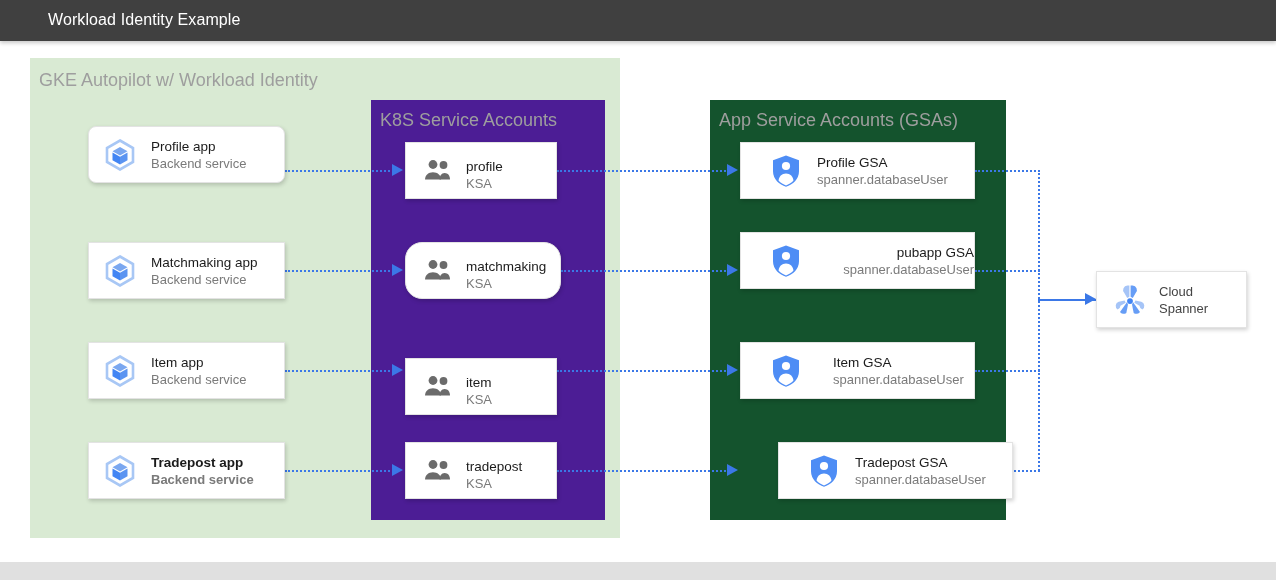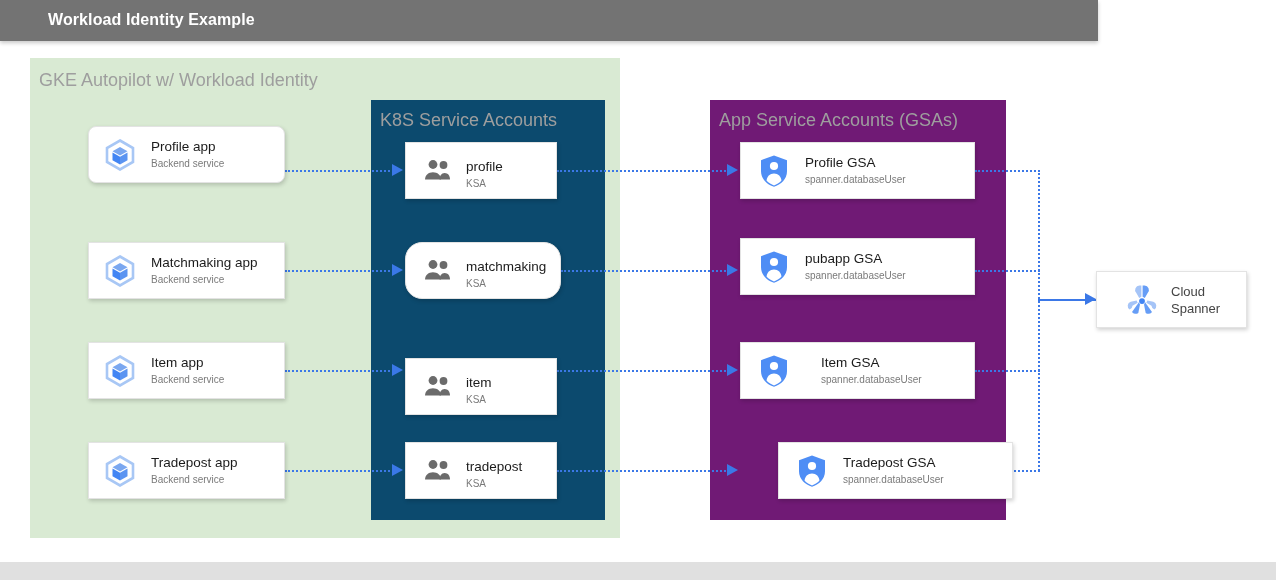--- a/index.html
+++ b/index.html
@@ -6,78 +6,77 @@
   html, body {
     width: 1276px; height: 580px;
     background: #ffffff;
     font-family: "Liberation Sans", sans-serif;
     overflow: hidden;
   }
   #stage { position: relative; width: 1276px; height: 580px; background:#fff; }
 
   
   .titlebar {
-    position: absolute; left: 0; top: 0; width: 1098px; height: 41px;
-    background: #737373;
+    position: absolute; left: 0; top: 0; width: 1276px; height: 41px;
+    background: #404040;
     box-shadow: 0 2px 4px rgba(0,0,0,0.22);
     z-index: 40;
-    font-weight: bold;
   }
   .titlebar-text {
     position: absolute; left: 48px; top: 11px;
     color: #ffffff; font-size: 16px; letter-spacing: .1px;
   }
   .footerbar {
     position: absolute; left: 0; top: 562px; width: 1276px; height: 18px;
     background: #e0e0e0;
   }
 
   
   .group { position: absolute; }
   .group-label {
     position: absolute; font-size: 18px; color: #9e9e9e; white-space: nowrap;
   }
   #grp-gke  { left: 30px;  top: 58px;  width: 590px; height: 480px; background: #d9ead3; }
-  #grp-ksa  { left: 371px; top: 100px; width: 234px; height: 420px; background: #0c4a6e; }
-  #grp-gsa  { left: 710px; top: 100px; width: 296px; height: 420px; background: #701a75; }
+  #grp-ksa  { left: 371px; top: 100px; width: 234px; height: 420px; background: #4c1d95; }
+  #grp-gsa  { left: 710px; top: 100px; width: 296px; height: 420px; background: #14532d; }
 
   
   .card {
     position: absolute; background: #ffffff;
     border: 1px solid #e3e3e3;
     box-shadow: 1px 2px 4px rgba(0,0,0,0.18);
     display: flex; align-items: center;
     z-index: 20;
   }
   .card .ico {
     flex: 0 0 auto; display: flex; align-items: center; justify-content: center;
   }
   .card .txt { flex: 1 1 auto; min-width: 0; overflow: visible; white-space: nowrap; }
   .ttl  { font-size: 13.5px; color: #1b1b1b; line-height: 17px; }
-  .sub  { font-size: 10px; color: #7a7a7a; line-height: 17px; }
+  .sub  { font-size: 13px; color: #7a7a7a; line-height: 17px; }
 
   
   .card-app { left: 88px; width: 197px; height: 57px; padding-left: 8px; }
   .card-app .ico { width: 46px; }
   .card-app .txt { padding-left: 8px; }
 
   
   .card-ksa { left: 405px; width: 152px; height: 57px; padding-left: 10px; }
   .card-ksa .ico { width: 44px; }
   .card-ksa .txt { padding-left: 6px; margin-top: 9px; }
   .card-ksa.wide { width: 156px; }
 
   
-  .card-gsa { left: 740px; width: 235px; height: 57px; padding-left: 10px; }
+  .card-gsa { left: 740px; width: 235px; height: 57px; padding-left: 22px; }
   .card-gsa .ico { width: 46px; }
   .card-gsa .txt { padding-left: 8px; }
 
   
   #card-spanner {
-    left: 1096px; top: 271px; width: 151px; height: 57px; padding-left: 20px;
+    left: 1096px; top: 271px; width: 151px; height: 57px; padding-left: 8px;
   }
   #card-spanner .ico { width: 50px; }
   #card-spanner .txt { padding-left: 4px; }
   #card-spanner .ttl { font-size: 13px; color: #444; }
   .dotline {
     position: absolute; height: 0; border-top: 2px dotted #3b78e7; z-index: 10;
   }
   .vdotline {
     position: absolute; width: 0; border-left: 2px dotted #3b78e7; z-index: 10;
   }
@@ -177,21 +176,21 @@
         <polygon points="9.5,14.5 17,18.8 17,26.5 9.5,22.2" fill="#4285f4"></polygon>
         <polygon points="24.5,14.5 24.5,22.2 17,26.5 17,18.8" fill="#5b94f1"></polygon>
       </svg>
     </span>
     <span class="txt">
       <div class="ttl">Item app</div>
       <div class="sub">Backend service</div>
     </span>
   </div>
 
-  <div class="card card-app" style="top:442px;">
+  <div class="card card-app" style="top:442px;font-weight:bold;">
     <span class="ico">
       <svg width="34" height="34" viewBox="0 0 34 34">
         <polygon points="17,2.5 30,10 30,24 17,31.5 4,24 4,10" fill="none" stroke="#a8c7f5" stroke-width="2.6"></polygon>
         <polygon points="17,9 24.5,13.2 17,17.5 9.5,13.2" fill="#7aa7f0"></polygon>
         <polygon points="9.5,14.5 17,18.8 17,26.5 9.5,22.2" fill="#4285f4"></polygon>
         <polygon points="24.5,14.5 24.5,22.2 17,26.5 17,18.8" fill="#5b94f1"></polygon>
       </svg>
     </span>
     <span class="txt">
       <div class="ttl">Tradepost app</div>
@@ -266,21 +265,21 @@
         <circle cx="16" cy="12" r="4.1" fill="#ffffff"></circle>
         <path d="M8.6 26.8c0-4.3 3.3-7.4 7.4-7.4s7.4 3.1 7.4 7.4c-2.1 2.1-4.7 3.6-7.4 4.6-2.7-1-5.3-2.5-7.4-4.6z" fill="#ffffff"></path>
       </svg>
     </span>
     <span class="txt">
       <div class="ttl">Profile GSA</div>
       <div class="sub">spanner.databaseUser</div>
     </span>
   </div>
 
-  <div class="card card-gsa" style="top:238px;">
+  <div class="card card-gsa" style="top:232px;text-align:right;">
     <span class="ico">
       <svg width="32" height="34" viewBox="0 0 32 34">
         <path d="M16 1.5 L29 6.2 V17 c0 8.4 -6.2 13.5 -13 15.8 C9.2 30.5 3 25.4 3 17 V6.2 Z" fill="#4e8df5"></path>
         <circle cx="16" cy="12" r="4.1" fill="#ffffff"></circle>
         <path d="M8.6 26.8c0-4.3 3.3-7.4 7.4-7.4s7.4 3.1 7.4 7.4c-2.1 2.1-4.7 3.6-7.4 4.6-2.7-1-5.3-2.5-7.4-4.6z" fill="#ffffff"></path>
       </svg>
     </span>
     <span class="txt">
       <div class="ttl">pubapp GSA</div>
       <div class="sub">spanner.databaseUser</div>

